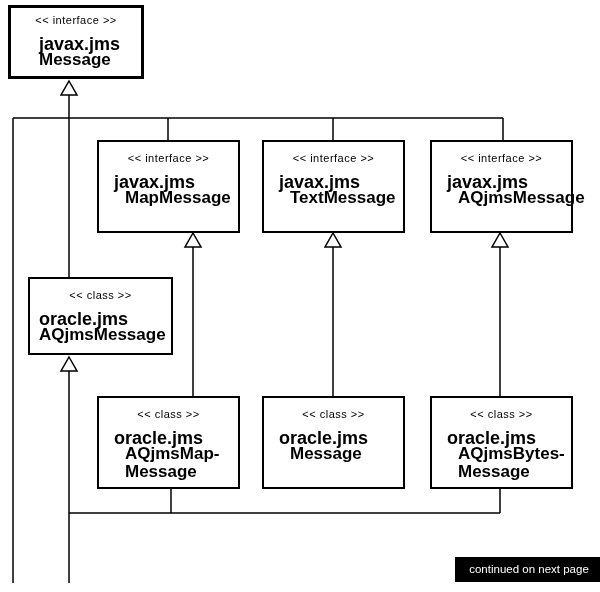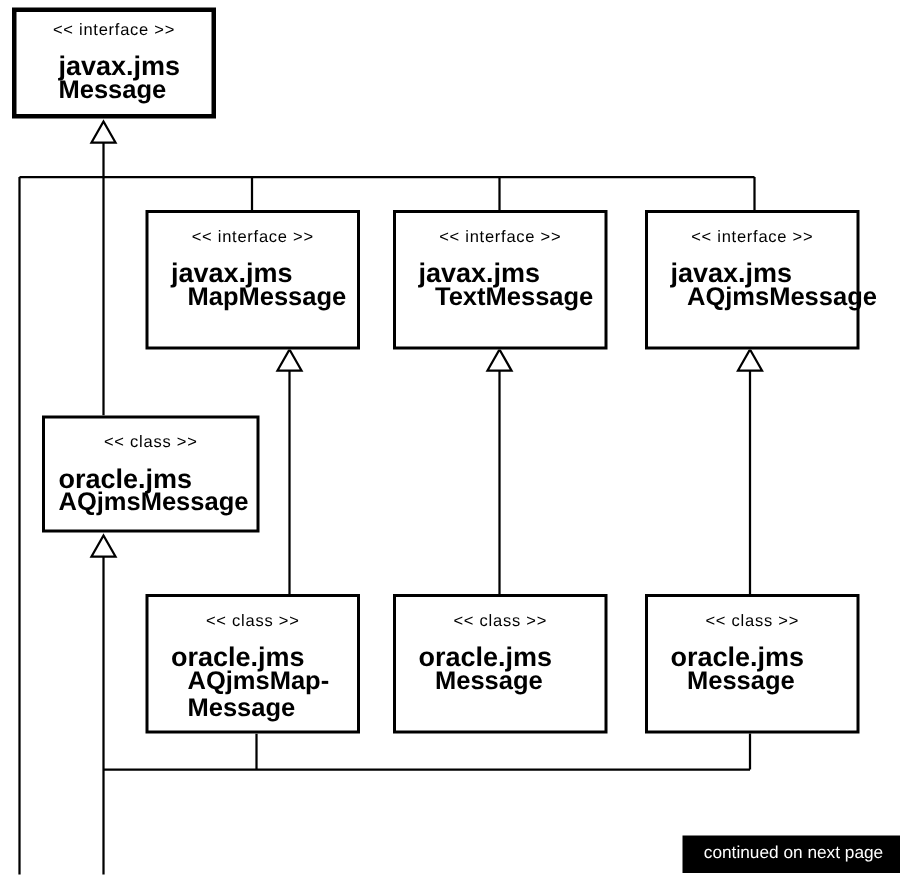--- a/index.html
+++ b/index.html
@@ -94,18 +94,19 @@
 
   <div class="uml-box" style="left:262px;top:396px;width:143px;height:93px;">
     <div class="stereo">&lt;&lt; class &gt;&gt;</div>
     <div class="pkg">oracle.jms</div>
     <div class="cls">Message</div>
   </div>
 
   <div class="uml-box" style="left:430px;top:396px;width:143px;height:93px;">
     <div class="stereo">&lt;&lt; class &gt;&gt;</div>
     <div class="pkg">oracle.jms</div>
+    <div class="cls">AQjmsBytes-</div>
     <div class="cls">Message</div>
   </div>
 
   <div class="note">continued on next page</div>
 
 </div>
 
 </body></html>

